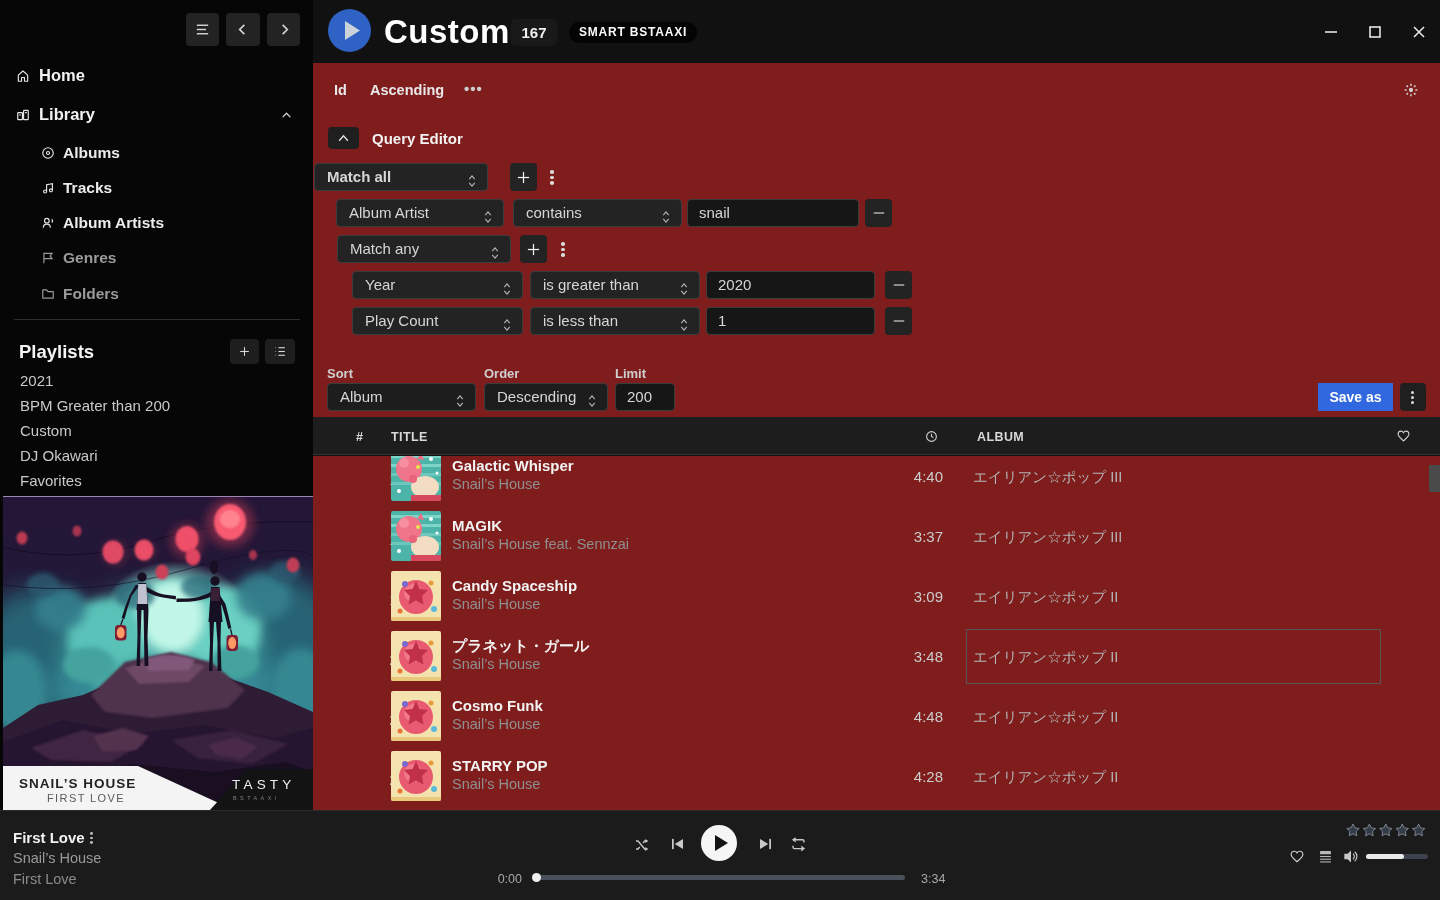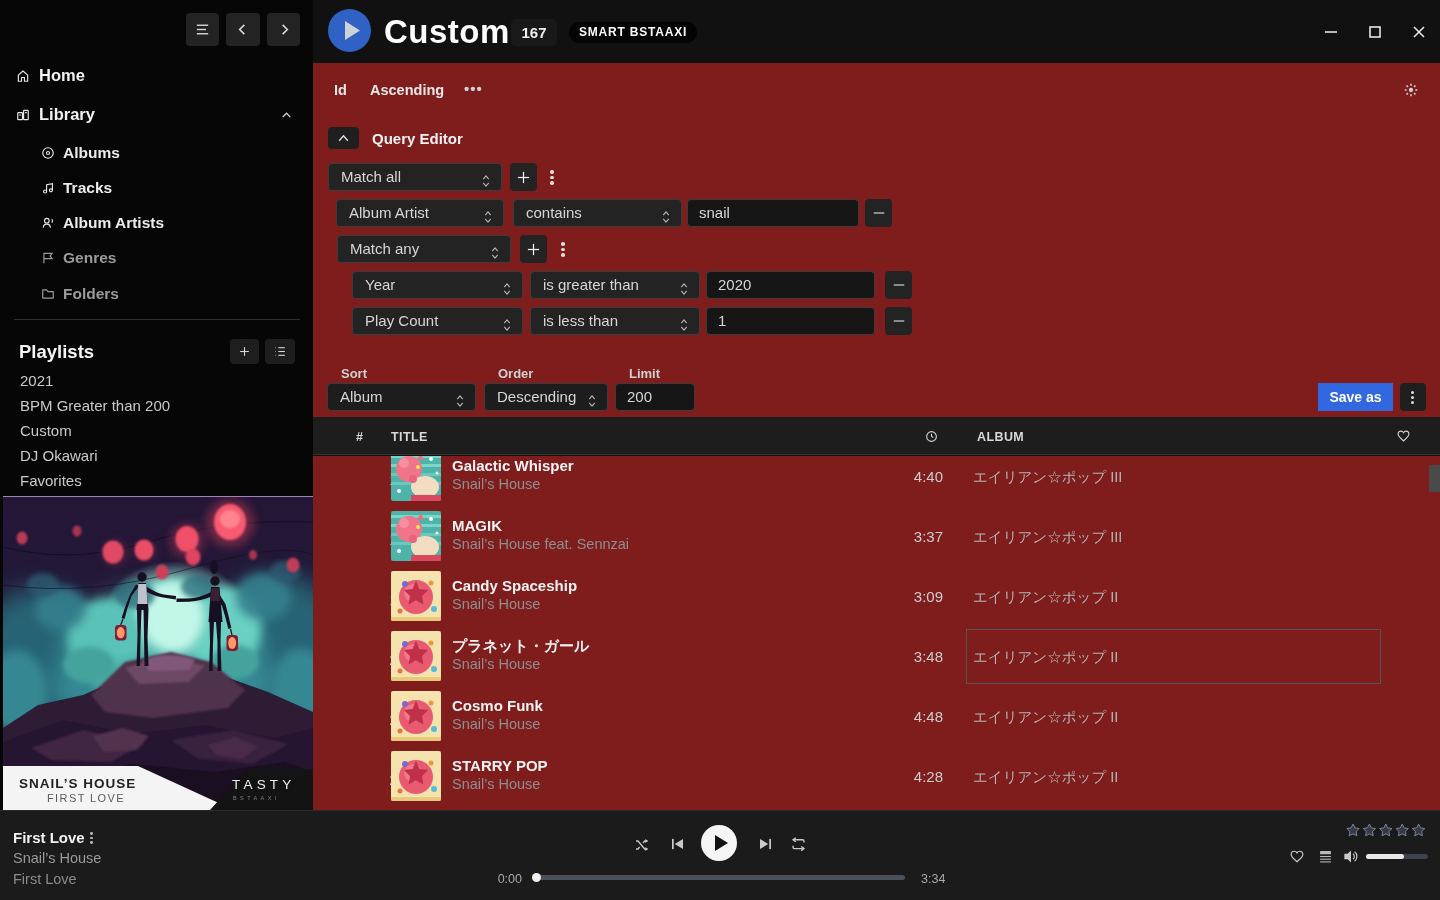--- a/index.html
+++ b/index.html
@@ -24,21 +24,21 @@
 .navitem { position:absolute; left:16px; color:#f2f2f2; font-weight:bold; font-size:16.5px; display:flex; align-items:center; gap:9px;}
 .subitem { position:absolute; left:41px; color:#ececec; font-weight:bold; font-size:15.5px; display:flex; align-items:center; gap:8px;}
 .plitem  { position:absolute; left:20px; color:#c9c9c9; font-size:15px; }
 .hlabel { position:absolute; color:#d9d9d9; font-weight:bold; font-size:12.5px; letter-spacing:.4px; top:13px;}
 .rownum { position:absolute; width:60px; text-align:right; color:#c7c7c7; font-size:15px; }
 .rtitle { position:absolute; left:139px; color:#f2f2f2; font-weight:bold; font-size:15px; }
 .rartist { position:absolute; left:139px; color:#8f8f8f; font-size:14.5px; }
 .rtime { position:absolute; left:570px; width:60px; text-align:right; color:#cccccc; font-size:15px; }
 .ralbum { position:absolute; left:660px; color:#b5b5b5; font-size:14.5px; }
 .thumb { position:absolute; left:78px; width:50px; height:50px; border-radius:2px; overflow:hidden; }
-.lbl { position:absolute; color:#cfcfcf; font-weight:bold; font-size:13px;margin-left:14px; }
+.lbl { position:absolute; color:#cfcfcf; font-weight:bold; font-size:13px; }
 </style>
 </head>
 <body>
 <div id="sidebar">
 
   <div class="abs" style="left:186px;top:13px;width:33px;height:33px;background:#232323;border-radius:4px;">
     <svg class="abs" style="left:8px;top:8px;" width="17" height="17" viewBox="0 0 24 24" fill="none" stroke="#d8d8d8" stroke-width="2">
         <line x1="4" y1="6" x2="20" y2="6"></line>
         <line x1="4" y1="12" x2="17" y2="12"></line>
         <line x1="4" y1="18" x2="20" y2="18"></line>
@@ -291,21 +291,21 @@
         <path d="M12 2.5 v3 M12 18.5 v3 M2.5 12 h3 M18.5 12 h3 M5.3 5.3 l2.1 2.1 M16.6 16.6 l2.1 2.1 M18.7 5.3 l-2.1 2.1 M7.4 16.6 l-2.1 2.1"></path>
       </svg>
 
     <div class="abs" style="left:15px;top:64px;width:31px;height:22px;background:#1f1f1f;border-radius:4px;">
       <svg class="abs" style="left:9px;top:6px;" width="13" height="10" viewBox="0 0 24 18" fill="none" stroke="#e0e0e0" stroke-width="2.6">
           <polyline points="4,14 12,5 20,14"></polyline>
         </svg>
     </div>
     <span class="abs" style="left:59px;top:67px;color:#f2f2f2;font-weight:bold;font-size:15px;">Query Editor</span>
 
-    <div class="sel" style="left:15px;top:100px;width:174px;">Match all<span class="uf"><svg width="8" height="14" viewBox="0 0 10 18" fill="none" stroke="#b4b4b4" stroke-width="1.5">
+    <div class="sel" style="left:1px;top:100px;width:174px;font-weight:bold;">Match all<span class="uf"><svg width="8" height="14" viewBox="0 0 10 18" fill="none" stroke="#b4b4b4" stroke-width="1.5">
             <polyline points="1.5,6.5 5,2.5 8.5,6.5"></polyline>
             <polyline points="1.5,11.5 5,15.5 8.5,11.5"></polyline>
           </svg></span></div>
     <div class="sqbtn" style="left:197px;top:100px;">
         <svg width="15" height="15" viewBox="0 0 24 24" fill="none" stroke="#f2f2f2" stroke-width="2">
           <line x1="12" y1="3" x2="12" y2="21"></line>
           <line x1="3" y1="12" x2="21" y2="12"></line>
         </svg>
       </div>
     <div class="dots3" style="left:237px;top:107px;">
@@ -379,21 +379,21 @@
     <span class="lbl" style="left:171px;top:303px;">Order</span>
     <span class="lbl" style="left:302px;top:303px;">Limit</span>
     <div class="sel" style="left:14px;top:320px;width:149px;background:#1d1d1d;">Album<span class="uf"><svg width="8" height="14" viewBox="0 0 10 18" fill="none" stroke="#b4b4b4" stroke-width="1.5">
             <polyline points="1.5,6.5 5,2.5 8.5,6.5"></polyline>
             <polyline points="1.5,11.5 5,15.5 8.5,11.5"></polyline>
           </svg></span></div>
     <div class="sel" style="left:171px;top:320px;width:124px;background:#1d1d1d;">Descending<span class="uf"><svg width="8" height="14" viewBox="0 0 10 18" fill="none" stroke="#b4b4b4" stroke-width="1.5">
             <polyline points="1.5,6.5 5,2.5 8.5,6.5"></polyline>
             <polyline points="1.5,11.5 5,15.5 8.5,11.5"></polyline>
           </svg></span></div>
-    <div class="inp" style="left:302px;top:320px;width:80px;">200</div>
+    <div class="inp" style="left:302px;top:320px;width:60px;">200</div>
     <div class="abs" style="left:1005px;top:320px;width:75px;height:28px;background:#3168e0;border-radius:0;text-align:center;line-height:28px;color:#ffffff;font-weight:bold;font-size:14px;">Save as</div>
     <div class="sqbtn" style="left:1087px;top:320px;width:26px;background:#1f1f1f;">
         <div class="dots3" style="position:static;height:13px;">
           <i style="width:3px;height:3px;"></i>
           <i style="width:3px;height:3px;"></i>
           <i style="width:3px;height:3px;"></i>
         </div>
       </div>
   </div>
   <div id="thead">

